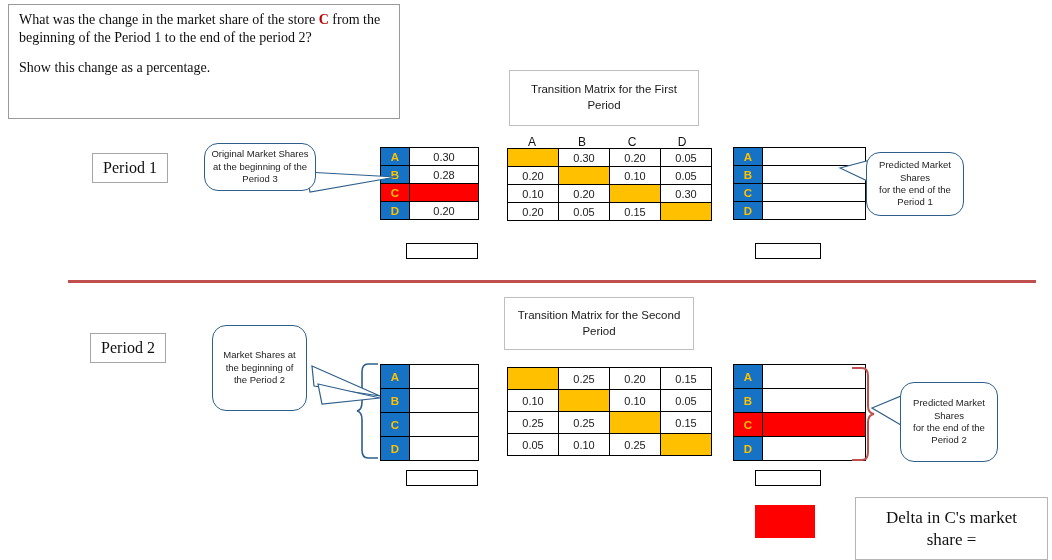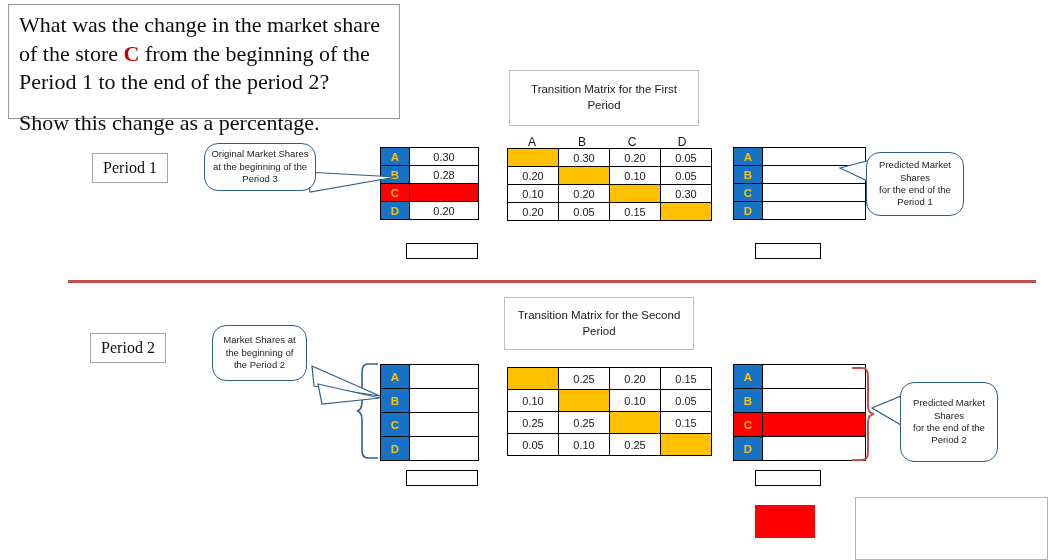--- a/index.html
+++ b/index.html
@@ -9,21 +9,21 @@
     -webkit-font-smoothing:antialiased;
   }
   .abs{position:absolute;box-sizing:border-box;}
 
   
   #question-box{
     left:8px;top:4px;width:392px;height:115px;
     border:1px solid #9a9a9a;background:#fff;
     padding:6px 8px 0 10px;
     font-family:"Liberation Serif", serif;
-    font-size:22px;line-height:1.30;color:#0d0d0d;
+    font-size:14px;line-height:1.30;color:#0d0d0d;
   }
   #question-box .c-red{color:#c00000;font-weight:bold;}
   #question-box .q-gap{display:block;height:12px;}
 
   
   .period-label{
     border:1px solid #a6a6a6;background:#fff;
     font-family:"Liberation Serif", serif;font-size:16px;color:#101010;
     display:flex;align-items:center;justify-content:center;
   }
@@ -199,21 +199,21 @@
 </div>
 
 <div class="abs" id="divider" style="left:68px;top:280px;width:968px;"></div>
 
 <div class="abs period-label" style="left:90px;top:333px;width:76px;height:30px;">Period 2</div>
 
 <svg class="abs callout-svg" style="left:300px;top:330px;width:80px;height:100px;">
   <path d="M12,36 L80,66 L14,56 Z" fill="#ffffff" stroke="#2e5f8a" stroke-width="1.2"></path>
   <path d="M18,54 L80,68 L22,74 Z" fill="#ffffff" stroke="#2e5f8a" stroke-width="1.2"></path>
 </svg>
-<div class="abs callout" style="left:212px;top:325px;width:95px;height:56px;">
+<div class="abs callout" style="left:212px;top:325px;width:95px;height:86px;">
   <span>Market Shares at the beginning of the Period 2</span>
 </div>
 
 <svg class="abs" style="left:356px;top:362px;width:26px;height:98px;">
   <path d="M22,2 L12,2 Q6,2 6,10 L6,40 Q6,48 1,49 Q6,50 6,58 L6,88 Q6,96 12,96 L22,96" fill="none" stroke="#2e5f8a" stroke-width="1.6"></path>
 </svg>
 
 <table class="abs share-table" style="left:380px;top:364px;">
   <tbody>
     <tr>
@@ -299,14 +299,16 @@
 <div class="abs callout" style="left:900px;top:382px;width:98px;height:80px;">
   <span style="white-space:pre-line;">Predicted Market Shares
 for the end of the
 Period 2</span>
 </div>
 
 <div class="abs red-box" style="left:755px;top:505px;width:60px;height:33px;"></div>
 
 <div class="abs" id="delta-box" style="left:855px;top:497px;width:193px;height:63px;">
   <div>
+    <div>Delta in C's market</div>
+    <div>share =</div>
   </div>
 </div>
 
 </body></html>

